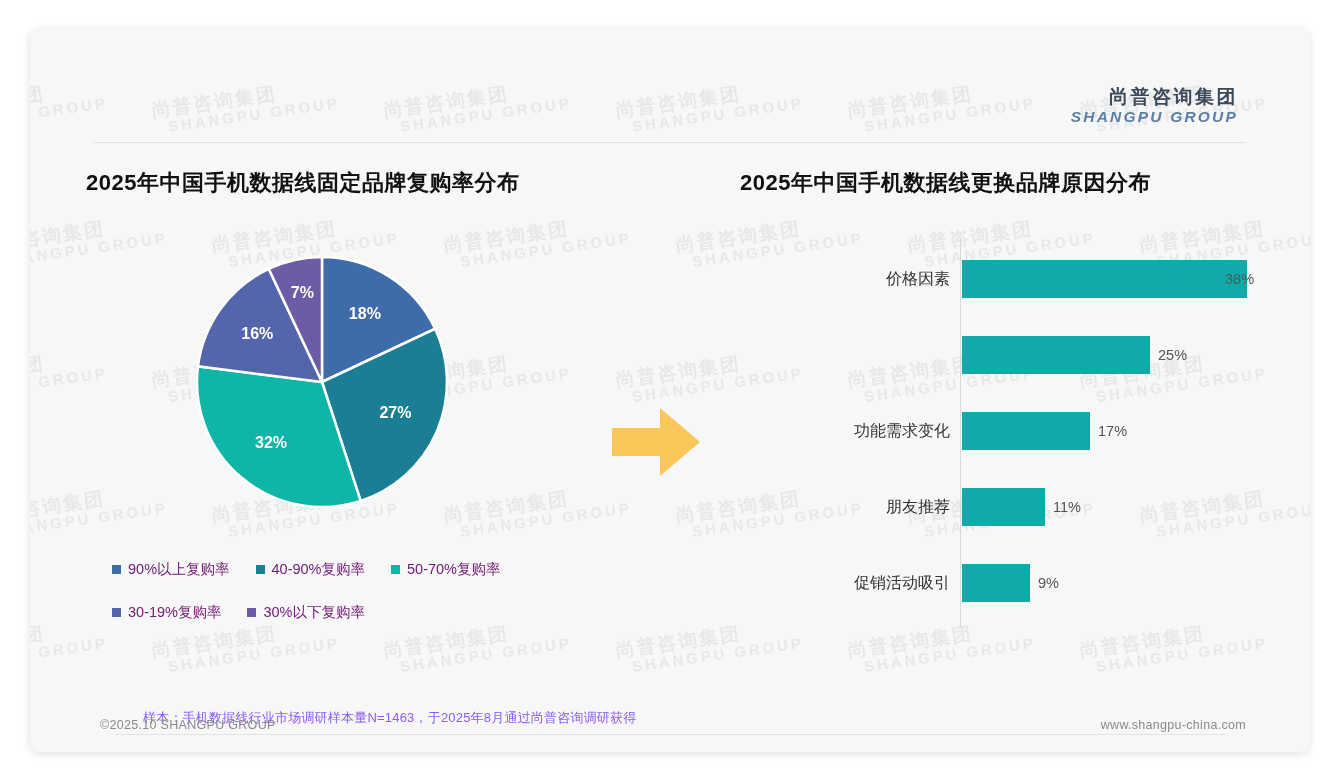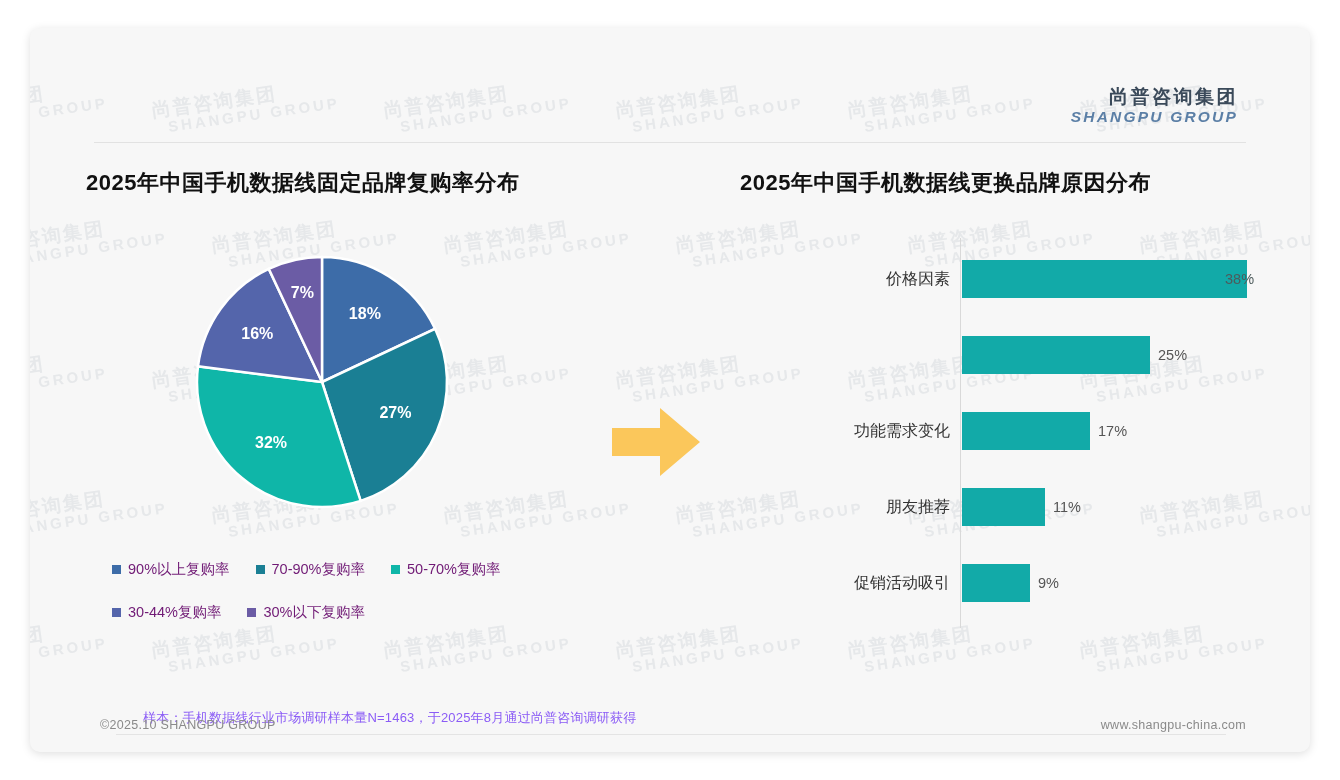--- a/index.html
+++ b/index.html
@@ -296,31 +296,31 @@
     </div>
 
     <div class="legend">
       <div class="legend-row">
         <div class="legend-item">
           <span class="legend-swatch" style="background:#3d6ca8"></span>
           <span class="legend-text">90%以上复购率</span>
         </div>
         <div class="legend-item">
           <span class="legend-swatch" style="background:#1a7f94"></span>
-          <span class="legend-text">70-90%复购率</span>
+          <span class="legend-text">40-90%复购率</span>
         </div>
         <div class="legend-item">
           <span class="legend-swatch" style="background:#0fb6a8"></span>
           <span class="legend-text">50-70%复购率</span>
         </div>
       </div>
       <div class="legend-row">
         <div class="legend-item">
           <span class="legend-swatch" style="background:#5465ab"></span>
-          <span class="legend-text">30-44%复购率</span>
+          <span class="legend-text">30-19%复购率</span>
         </div>
         <div class="legend-item">
           <span class="legend-swatch" style="background:#6b5ca5"></span>
           <span class="legend-text">30%以下复购率</span>
         </div>
       </div>
     </div>
   </div>
 
   <div class="arrow">

